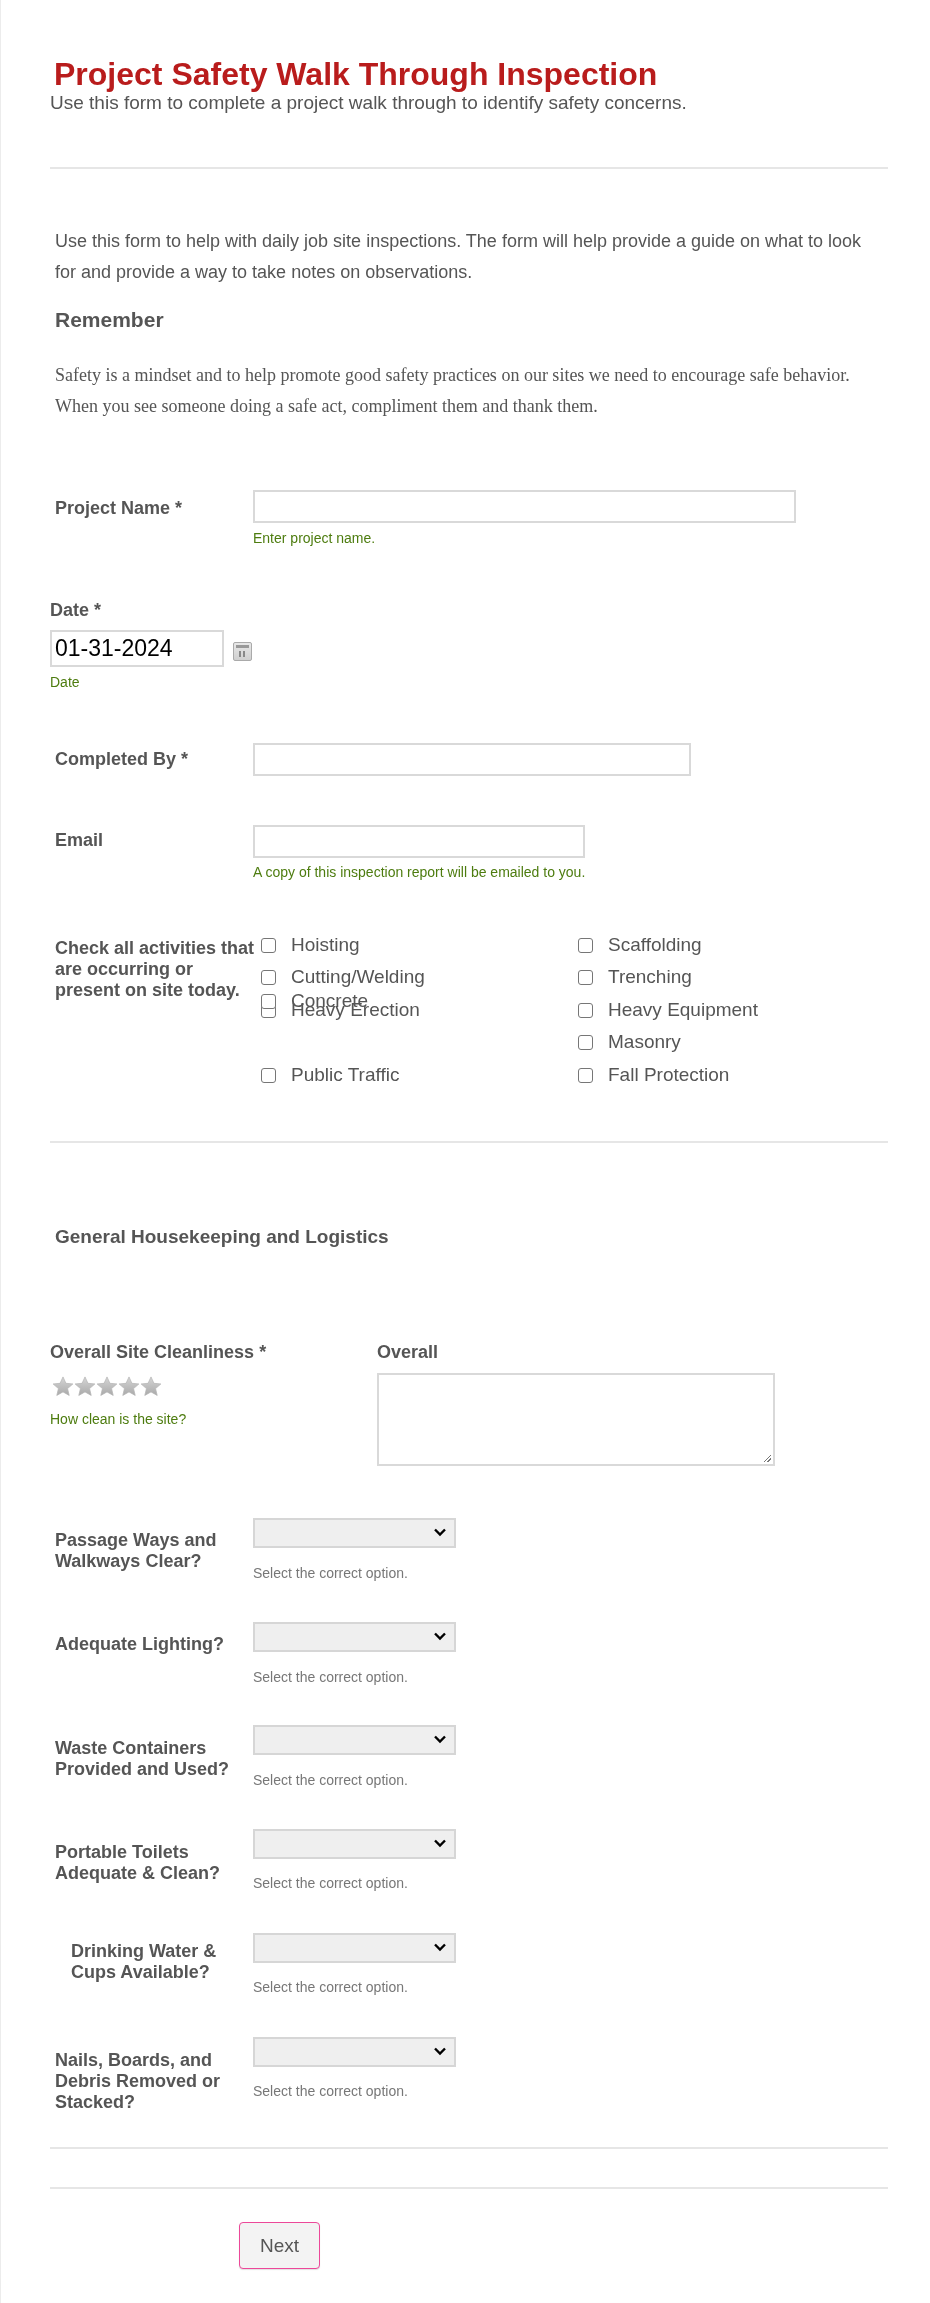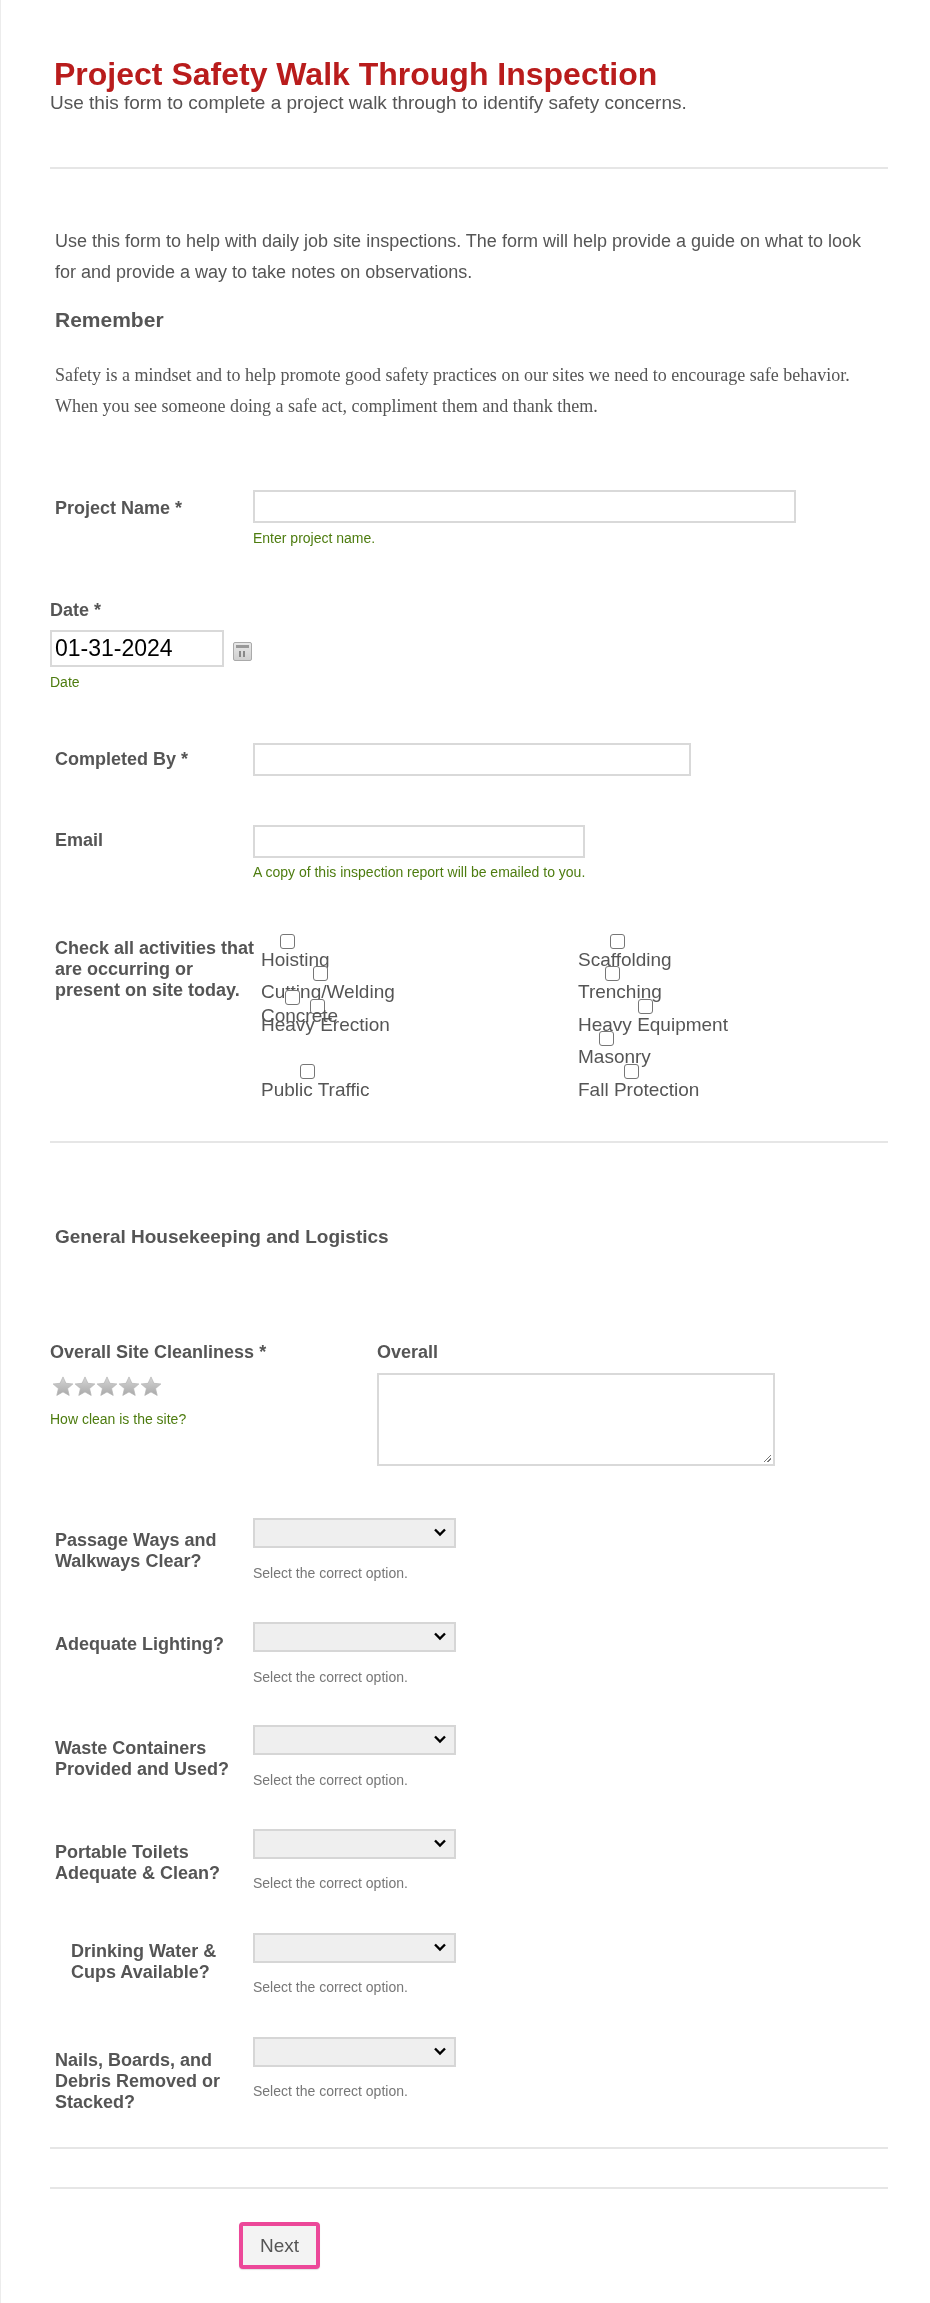--- a/index.html
+++ b/index.html
@@ -15,34 +15,34 @@
   .para { left: 55px; width: 830px; font-size: 18px; line-height: 31px; color: #555; }
   .h-remember { left: 55px; top: 307px; font-size: 21px; font-weight: bold; color: #555; line-height: 26px; }
   .label { font-size: 18px; font-weight: bold; color: #555; line-height: 21px; }
   .req { font-weight: bold; color: #555; }
   .input { position: absolute; box-sizing: border-box; border: 2px solid #d9d9d9; background: #fff; height: 33px; }
   .helper { font-size: 14px; color: #4d7c0f; white-space: nowrap; line-height: 16px; }
   .date-input { box-sizing: border-box; border: 2px solid #d9d9d9; background: #fff; font-size: 23px; color: #000; padding: 0 3px; line-height: 33px; height: 37px; width: 174px; }
   .cal-icon { width: 19px; height: 19px; box-sizing: border-box; border: 1px solid #aaa; background: linear-gradient(#e8e8e8, #cfcfcf); border-radius: 2px; }
   .cal-icon::before { content: ""; position: absolute; left: 2px; top: 2px; width: 13px; height: 3px; background: #999; }
   .cal-icon::after { content: ""; position: absolute; left: 5px; top: 8px; width: 8px; height: 6px; background: repeating-linear-gradient(90deg, #888 0 2px, transparent 2px 4px); }
-  .cb-row { position: absolute; height: 22px; display: flex; align-items: center; flex-direction: column; }
+  .cb-row { position: absolute; height: 22px; display: flex; align-items: center; }
   .cb { width: 15px; height: 15px; box-sizing: border-box; border: 1px solid #767676; border-radius: 3px; background: #fff; margin-right: 15px; flex: none; }
   .cb-label { font-size: 19px; color: #555; white-space: nowrap; }
   .section-head { left: 55px; top: 1226px; font-size: 19px; font-weight: bold; color: #555; line-height: 22px; }
   .stars { left: 52px; top: 1376px; display: flex; }
   .star { width: 22px; height: 21px; position: relative; }
   .star svg { display: block; }
   .textarea { left: 377px; top: 1373px; width: 398px; height: 93px; box-sizing: border-box; border: 2px solid #d9d9d9; background: #fff; }
   .resize-grip { position: absolute; right: 2px; bottom: 2px; width: 8px; height: 8px; background: linear-gradient(135deg, transparent 0 55%, #777 55% 62%, transparent 62% 75%, #777 75% 82%, transparent 82%); }
   .select { position: absolute; box-sizing: border-box; left: 253px; width: 203px; height: 30px; background: #efefef; border: 2px solid #d6d6d6; }
   .select .chev { position: absolute; right: 7px; top: 5px; width: 14px; height: 14px; }
   .select-label { position: absolute; left: 55px; width: 190px; font-size: 18px; font-weight: bold; color: #555; line-height: 21px; }
   .select-helper { position: absolute; left: 253px; font-size: 14px; color: #777; white-space: nowrap; }
-  .next-btn { left: 239px; top: 2222px; width: 81px; height: 47px; box-sizing: border-box; border: 4px solid #ec4899; border-radius: 4px; background: #f3f3f3; box-shadow: 0 1px 1px rgba(0,0,0,0.12); font-size: 19px; color: #555; display: flex; align-items: center; justify-content: center; font-family: "Liberation Sans", sans-serif; padding: 0; }
+  .next-btn { left: 239px; top: 2222px; width: 81px; height: 47px; box-sizing: border-box; border: 1px solid #ec4899; border-radius: 4px; background: #f3f3f3; box-shadow: 0 1px 1px rgba(0,0,0,0.12); font-size: 19px; color: #555; display: flex; align-items: center; justify-content: center; font-family: "Liberation Sans", sans-serif; padding: 0; }
 </style>
 </head>
 <body>
 
 <div class="page-border"></div>
 
 <div class="abs title">Project Safety Walk Through Inspection</div>
 <div class="abs subtitle" style="top:108px;">Use this form to complete a project walk through to identify safety concerns.</div>
 <div class="abs divider" style="top:167px;"></div>
 

